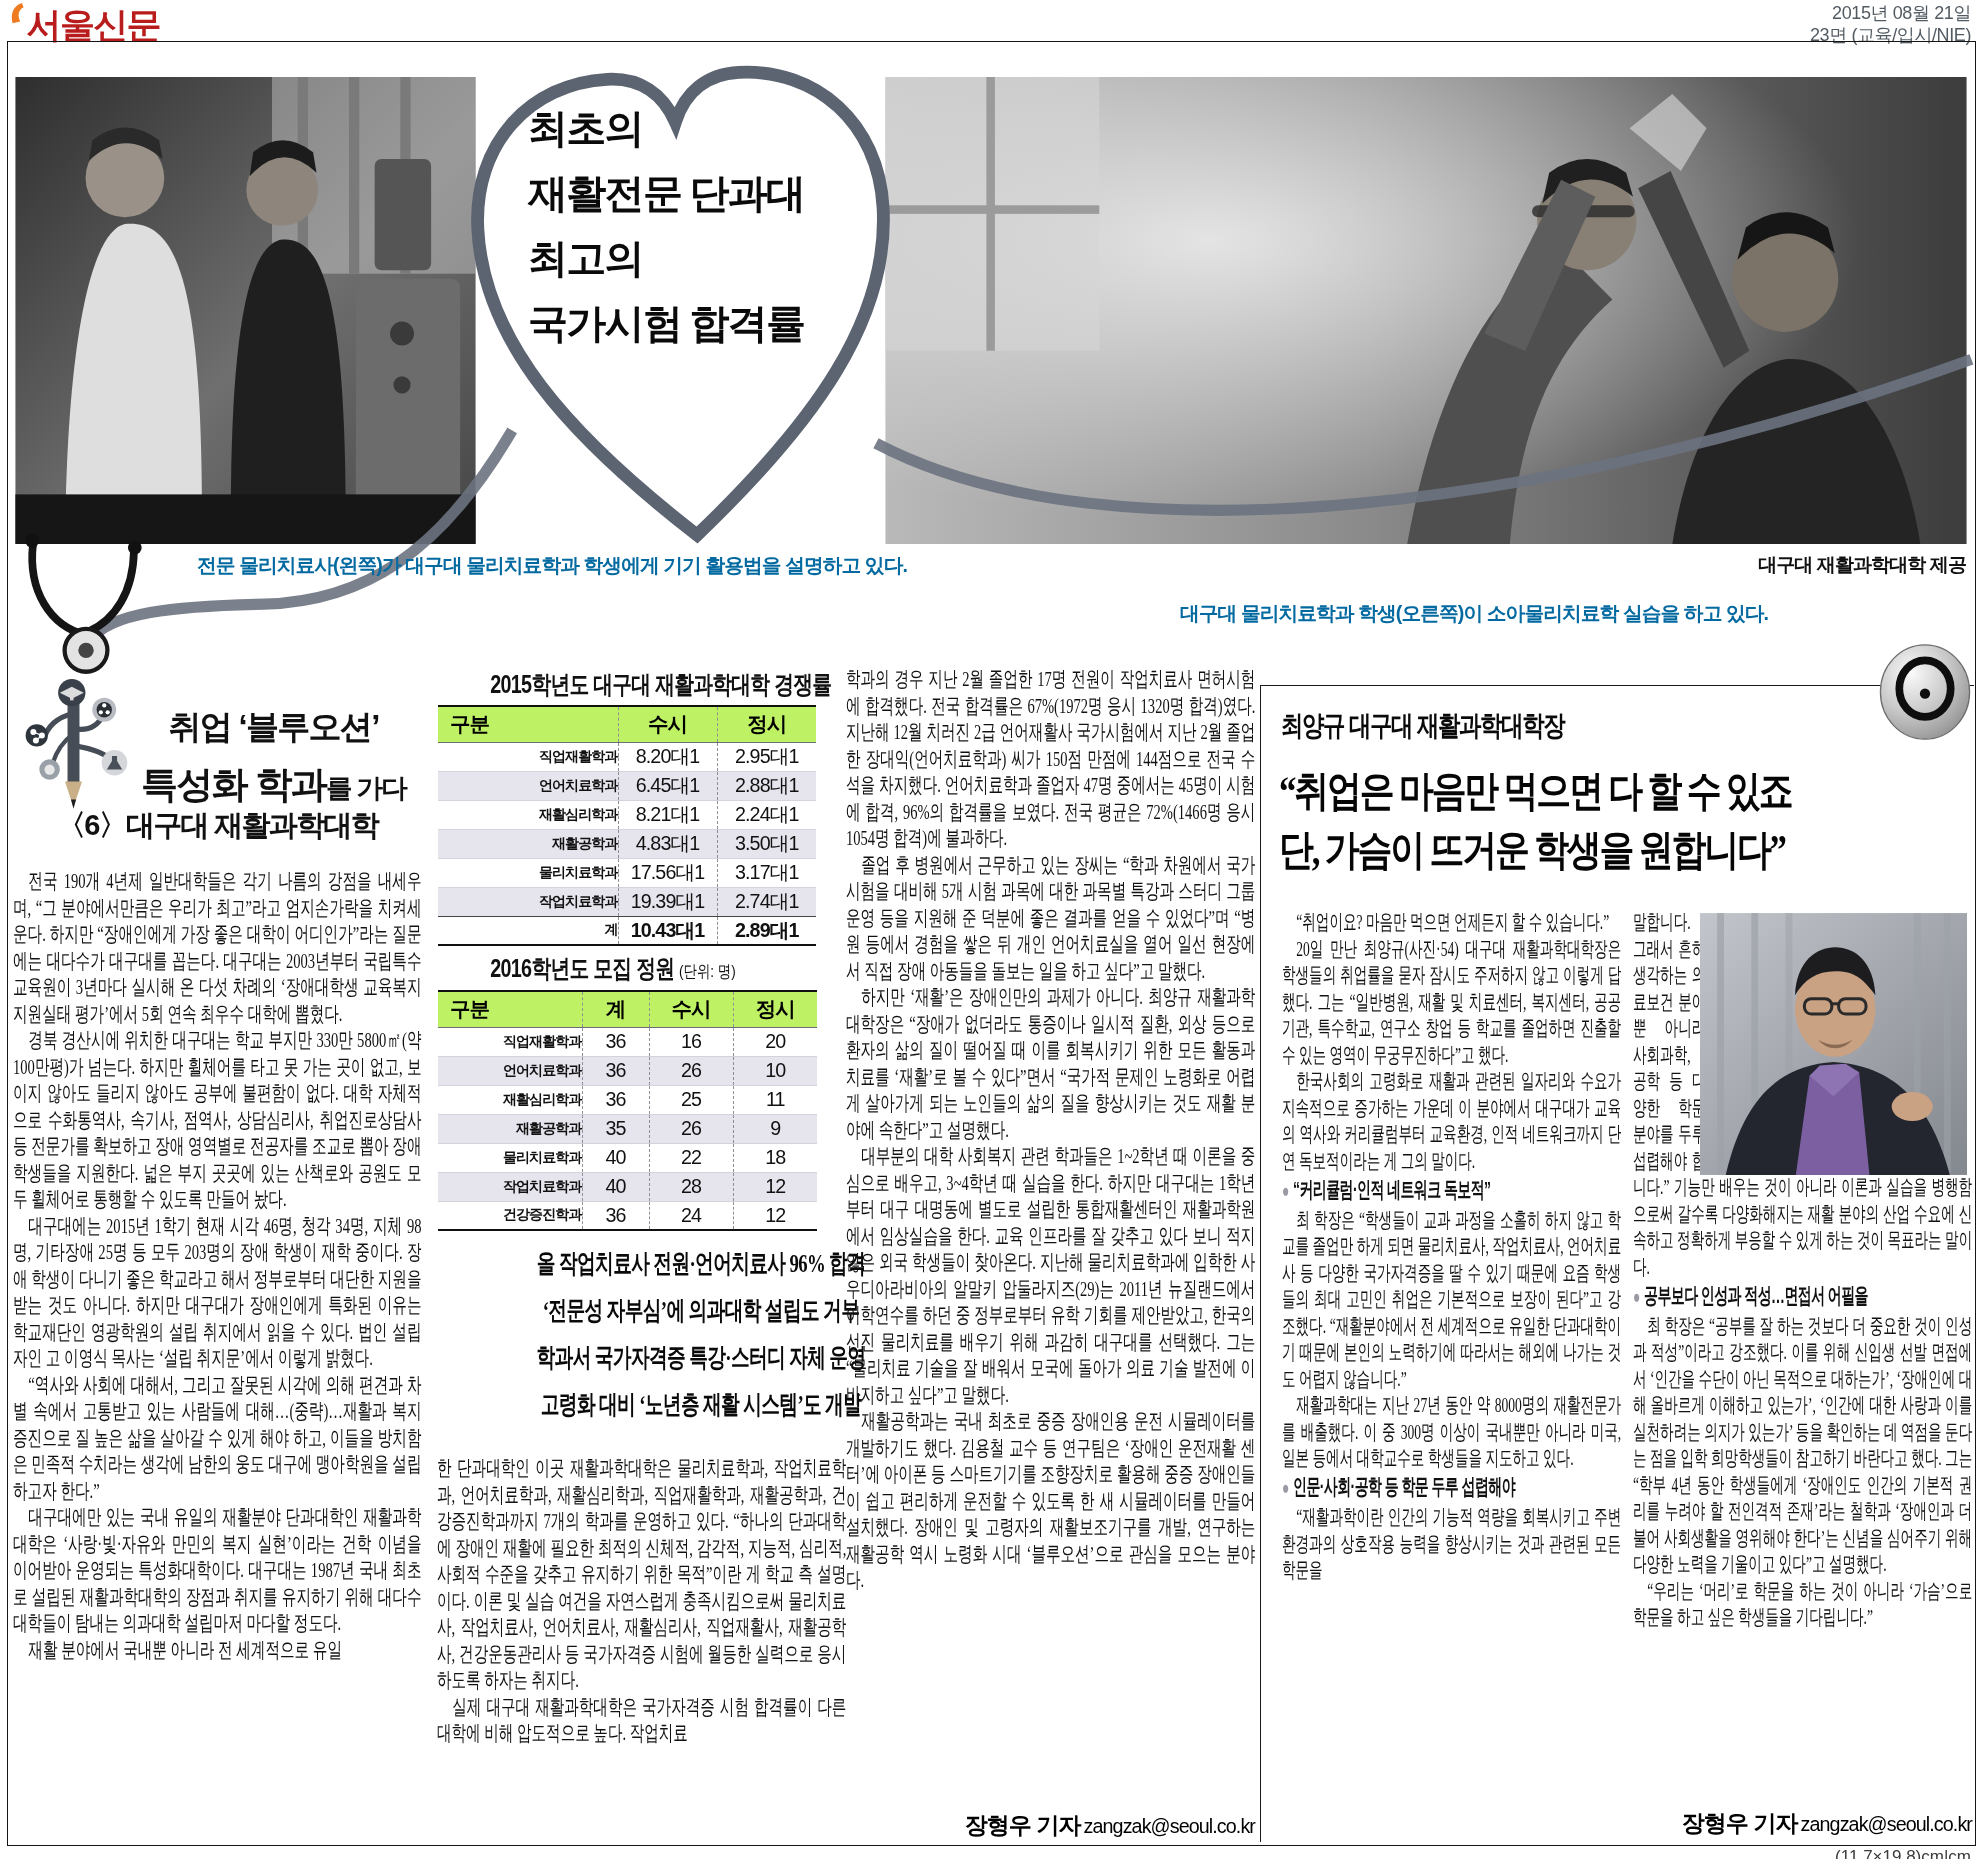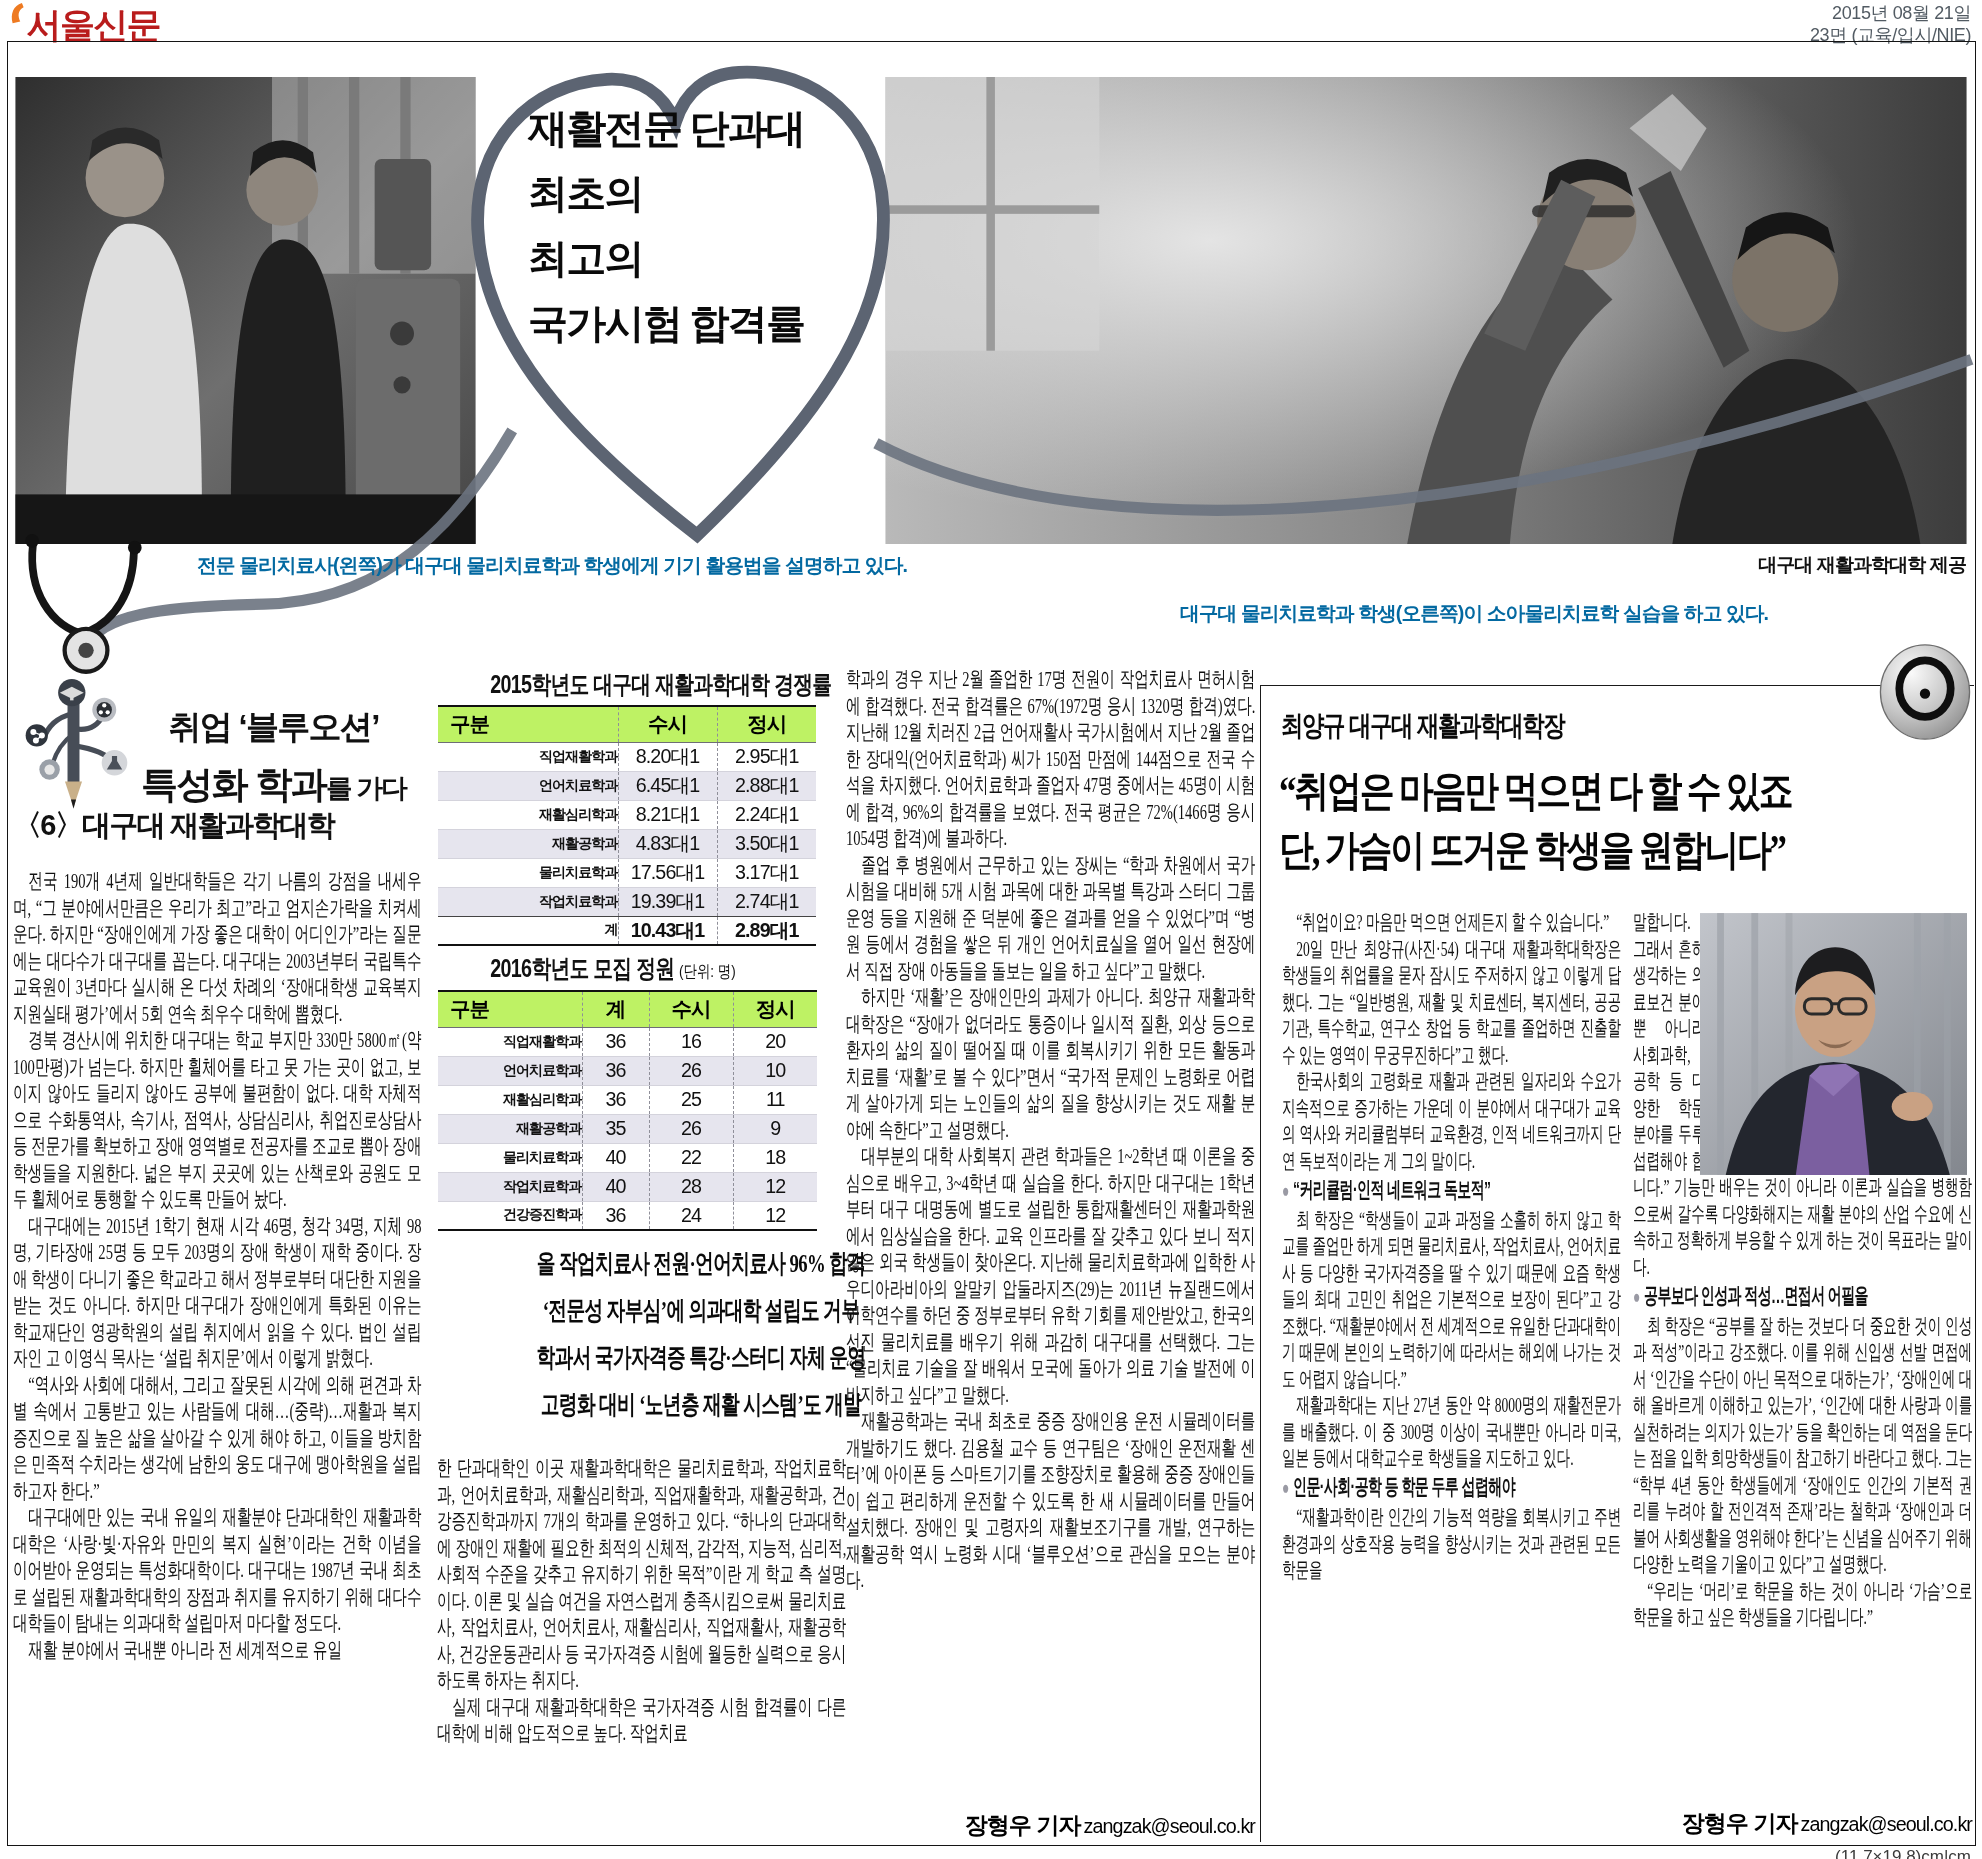--- a/index.html
+++ b/index.html
@@ -25,21 +25,21 @@
   .caption { position:absolute; top:552px; font-size:19.7px; font-weight:700; letter-spacing:-0.9px; color:#0369a1; z-index:4; }
   .cap-l { left:197px; } .cap-r { left:1180px;margin-top:48px; }
   .credit { position:absolute; right:17px; top:552px; font-size:19px; font-weight:700; letter-spacing:-0.9px; color:#111; z-index:4; }
 
   
   .series-icon { position:absolute; left:17px; top:679px; z-index:1; }
   .series-title { position:absolute; left:128px; top:695px; width:291px; text-align:center; color:#111;margin-top:10px; }
   .st1 { font-size:33px; font-weight:800; letter-spacing:-1.7px; }
   .st2 { margin-top:10.3px; font-size:37px; font-weight:800; letter-spacing:-1.7px; white-space:nowrap; }
   .st2 .rest { font-size:26.5px; font-weight:600; }
-  .series-sub { position:absolute; left:13px; top:806px; width:409px; font-size:29px; font-weight:800; letter-spacing:-1.7px; color:#111; }
+  .series-sub { position:absolute; left:13px; top:806px; width:409px; text-align:center; font-size:29px; font-weight:800; letter-spacing:-1.7px; color:#111; }
 
   
   .cond { transform-origin:0 0; }
   .body-col { position:absolute; font-family:"Liberation Serif","DejaVu Serif",serif; font-size:21.4px; line-height:26.5px; color:#111; text-align:justify; word-break:break-all; overflow:hidden; }
   .body-col p { text-indent:1.05em; }
   .body-col p.noindent { text-indent:0; }
   .body-col p.bullet { text-indent:0; font-family:"Liberation Sans","DejaVu Sans",sans-serif; font-weight:700; font-size:22px; margin:2.6px 0; letter-spacing:-0.9px; }
   .body-col p.bullet::before { content:"●"; color:#9a9aa4; font-size:19px; margin-right:6.8px; }
   #col1 { left:13px;  top:868px; width:599px; height:963px; transform:scaleX(0.682); }
   #col2b { left:437px; top:1455px; width:602px; height:390px; transform:scaleX(0.680); }
@@ -167,22 +167,22 @@
       <circle cx="149" cy="592" r="8" fill="#111"></circle>
     <circle cx="92" cy="712" r="25" fill="#e3e3e3" stroke="#1a1a1a" stroke-width="5"></circle>
     <circle cx="92" cy="712" r="9" fill="#444"></circle>
   </svg>
 
   <div class="heart-wrap">
     <svg width="454" height="524" viewBox="0 0 530 612">
       <path d="M265,575 C120,450 28,335 28,205 C28,105 98,38 188,38 C226,38 252,58 265,92 C278,58 304,38 342,38 C432,38 502,105 502,205 C502,335 410,450 265,575 Z" fill="#ffffff" stroke="#5c6472" stroke-width="15"></path>
     </svg>
     <div class="heart-text">
+        <div>최초의</div>
         <div>재활전문 단과대</div>
-        <div>최초의</div>
         <div>최고의</div>
         <div>국가시험 합격률</div>
       </div>
   </div>
 
   <div class="caption cap-l">전문 물리치료사(왼쪽)가 대구대 물리치료학과 학생에게 기기 활용법을 설명하고 있다.</div>
   <div class="caption cap-r">대구대 물리치료학과 학생(오른쪽)이 소아물리치료학 실습을 하고 있다.</div>
   <div class="credit">대구대 재활과학대학 제공</div>
 
   <div class="series-icon">

